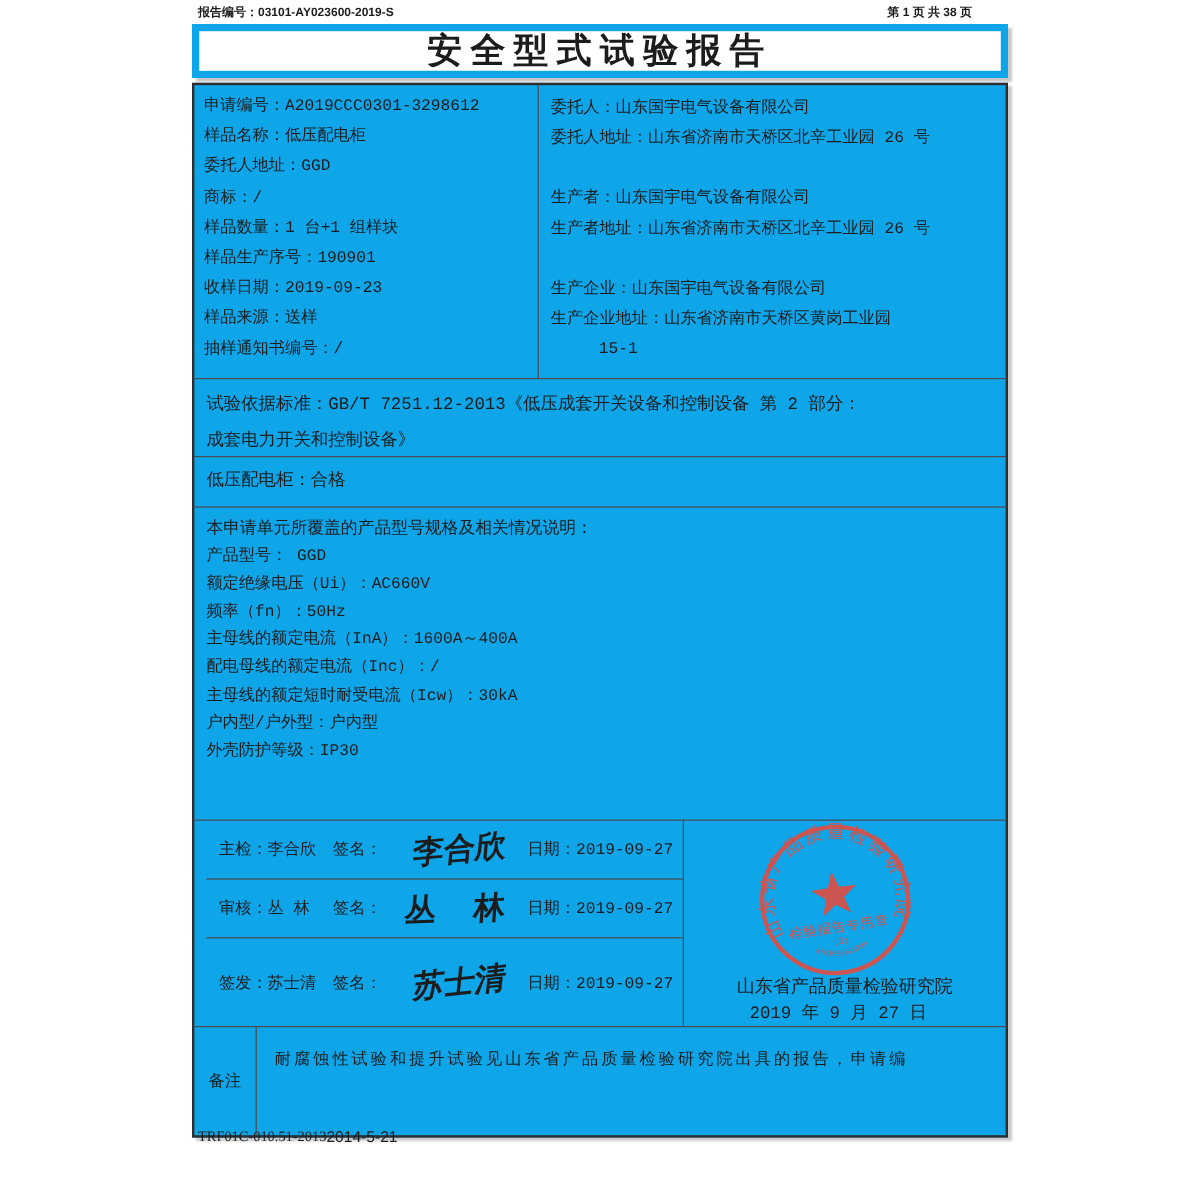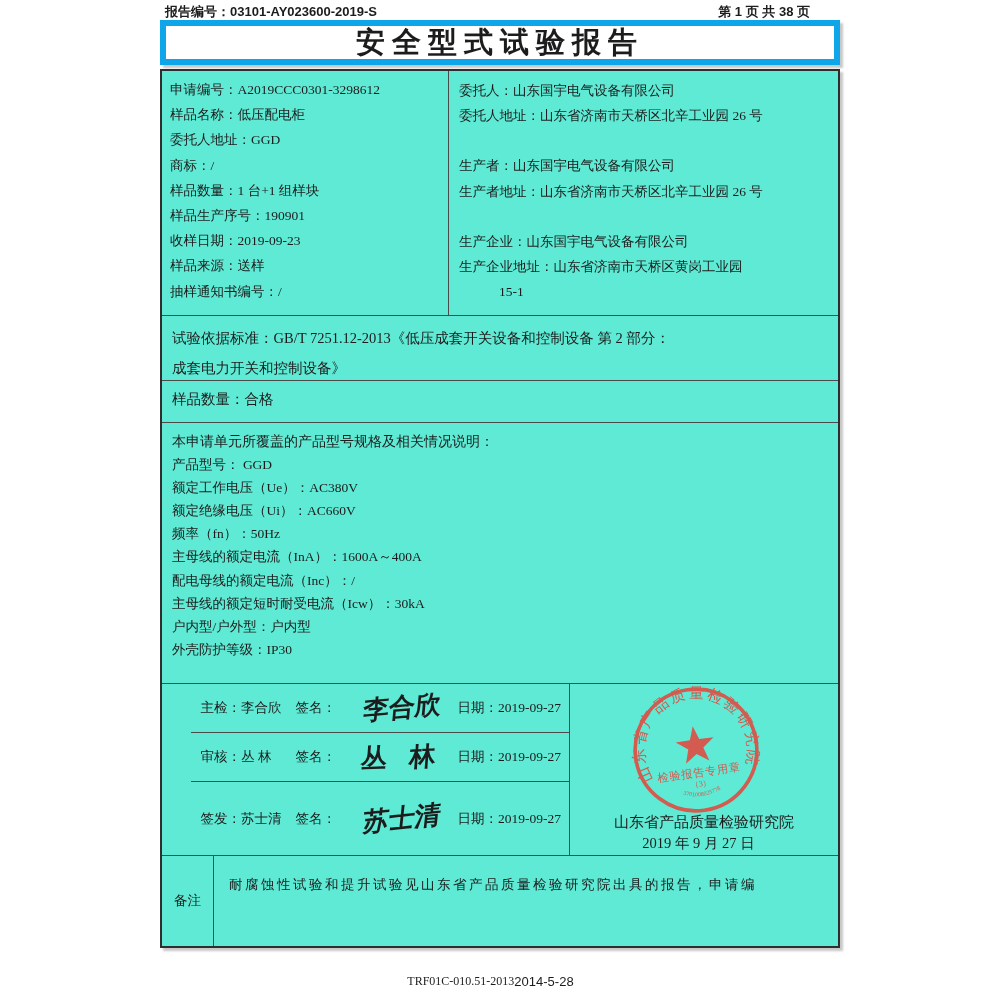--- a/index.html
+++ b/index.html
@@ -4,30 +4,30 @@
 <style>
   * { margin:0; padding:0; box-sizing:border-box; }
   html,body { width:1000px; height:1000px; background:#ffffff; overflow:hidden;
               font-family:"Liberation Serif","DejaVu Serif",serif; color:#1c1c1c; }
   .doc { position:absolute; left:160px; top:0; width:680px; }
 
   
   .doc-header { display:flex; justify-content:space-between; align-items:flex-start;
                 padding:3px 30px 0 5px; height:20px;
                 font-family:"Liberation Sans","DejaVu Sans",sans-serif;
-                font-weight:bold; font-size:13px; }
+                font-weight:bold; font-size:10px; }
 
   
   .title-box { height:45px; border:6px solid #0ea5e9; box-shadow:3px 3px 2px #c8c8c8;
                display:flex; align-items:center; justify-content:center;
                font-size:29px; font-weight:600; letter-spacing:7px; }
 
   
   .main-table { margin-top:4px; border:2px solid #2e2e2e; box-shadow:3px 3px 2px #c8c8c8;
-                background:#5eead4; }
+                background:#0ea5e9;font-family:Liberation Mono, monospace; }
   .trow { border-top:1.5px solid #4a4a4a; }
   .trow:first-child { border-top:none; }
 
   .row-sample { height:244px; display:flex; font-size:13.5px; }
   .sample-left { width:287px; border-right:1.5px solid #4a4a4a; padding:6px 0 0 8px; }
   .sample-left div { line-height:25.2px; white-space:nowrap; }
   .sample-right { flex:1; padding:7px 0 0 10px; }
   .sample-right .grp { margin-bottom:25px; }
   .sample-right .grp div { line-height:25.2px; white-space:nowrap; }
   .indent { margin-left:40px; }
@@ -61,22 +61,22 @@
                 font-size:15px; z-index:1; }
   .stamp-date { position:absolute; left:0; right:11px; bottom:2px; text-align:center;
                 font-size:14.5px; z-index:1; }
 
   .row-remark { height:91px; display:flex; }
   .remark-label { width:52px; border-right:1.5px solid #4a4a4a;
                   display:flex; align-items:center; justify-content:center; font-size:13.5px; }
   .remark-content { flex:1; padding:15px 14px 0 15px; font-size:13.5px; line-height:27px; }
   .remark-content .sp { letter-spacing:2.5px; }
 
-  .doc-footer { position:absolute; left:160px; top:974px; width:680px;
-                display:flex; justify-content:center; padding:0 24px 0 5px; }
+  .doc-footer { position:absolute; left:160px; top:940px; width:680px;
+                display:flex; justify-content:flex-start; padding:0 24px 0 5px; }
   .footer-code { font-size:12px; }
   .footer-date { font-family:"Liberation Sans","DejaVu Sans",sans-serif; font-size:13px; }
 </style>
 </head>
 <body>
 
 <div class="doc">
 
   <div class="doc-header">
     <span>报告编号：03101-AY023600-2019-S</span>
@@ -117,27 +117,26 @@
         </div>
       </div>
     </div>
 
     <div class="trow row-standard">
       <div>试验依据标准：GB/T 7251.12-2013《低压成套开关设备和控制设备  第 2 部分：</div>
       <div>成套电力开关和控制设备》</div>
     </div>
 
     <div class="trow row-conclusion">
-      <span>样品数量：合格</span>
+      <span>低压配电柜：合格</span>
     </div>
 
     <div class="trow row-specs">
       <div>本申请单元所覆盖的产品型号规格及相关情况说明：</div>
       <div>产品型号：  GGD</div>
-      <div>额定工作电压（Ue）：AC380V</div>
       <div>额定绝缘电压（Ui）：AC660V</div>
       <div>频率（fn）：50Hz</div>
       <div>主母线的额定电流（InA）：1600A～400A</div>
       <div>配电母线的额定电流（Inc）：/</div>
       <div>主母线的额定短时耐受电流（Icw）：30kA</div>
       <div>户内型/户外型：户内型</div>
       <div>外壳防护等级：IP30</div>
     </div>
 
     <div class="trow row-sign">
@@ -189,14 +188,14 @@
       <div class="remark-content">
         <div class="sp">耐腐蚀性试验和提升试验见山东省产品质量检验研究院出具的报告，申请编</div>
       </div>
     </div>
 
   </div>
 </div>
 
 <div class="doc-footer">
   <span class="footer-code">TRF01C-010.51-2013</span>
-  <span class="footer-date">2014-5-28</span>
+  <span class="footer-date">2014-5-21</span>
 </div>
 
 </body></html>

